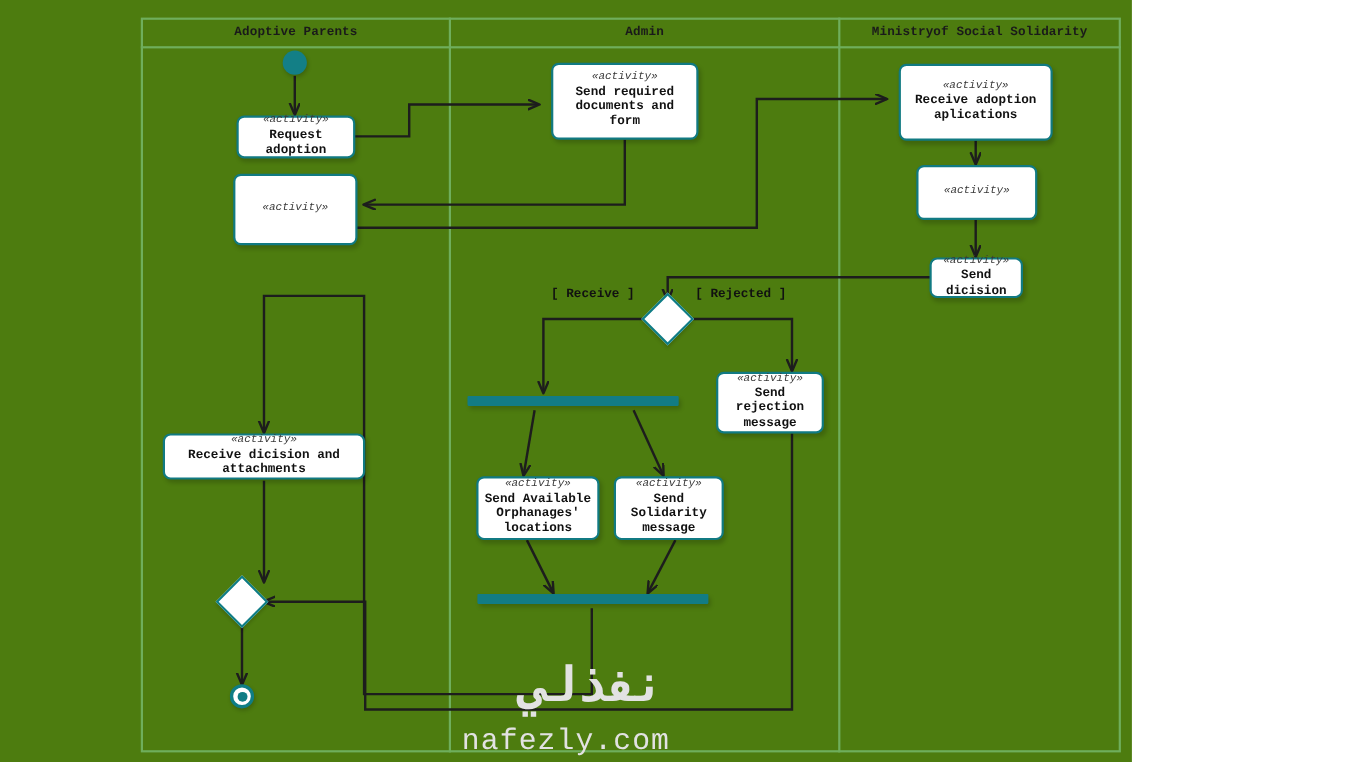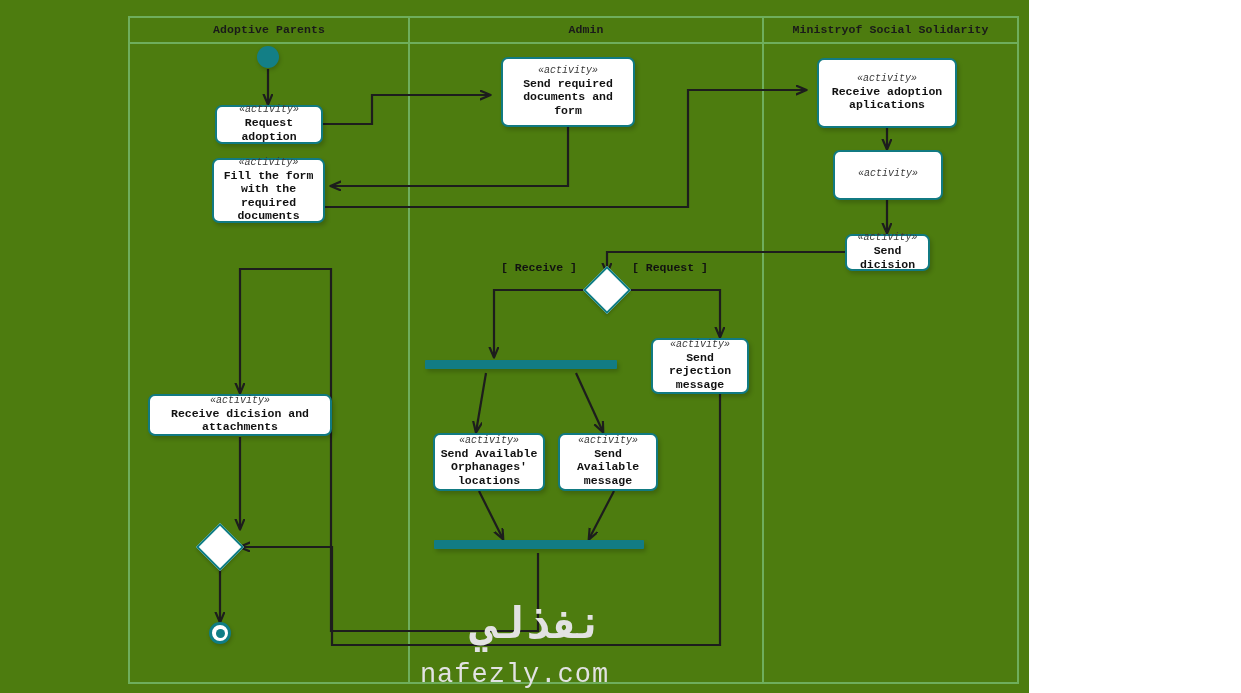--- a/index.html
+++ b/index.html
@@ -107,21 +107,20 @@
 
   <div class="start-node" style="left:257px;top:46px;"></div>
 
   <div class="act" style="left:215px;top:105px;width:108px;height:39px;">
     <div class="stereo">«activity»</div>
     <div class="lbl">Request adoption</div>
   </div>
 
   <div class="act" style="left:212px;top:158px;width:113px;height:65px;">
     <div class="stereo">«activity»</div>
-    <div class="lbl">Fill the form with the required documents</div>
   </div>
 
   <div class="act" style="left:501px;top:57px;width:134px;height:70px;">
     <div class="stereo">«activity»</div>
     <div class="lbl">Send required documents and form</div>
   </div>
 
   <div class="act" style="left:817px;top:58px;width:140px;height:70px;">
     <div class="stereo">«activity»</div>
     <div class="lbl">Receive adoption aplications</div>
@@ -131,32 +130,32 @@
     <div class="stereo">«activity»</div>
   </div>
 
   <div class="act" style="left:845px;top:234px;width:85px;height:37px;">
     <div class="stereo">«activity»</div>
     <div class="lbl">Send dicision</div>
   </div>
 
   <div class="diamond" style="left:590px;top:273px;"></div>
   <div class="guard" style="left:501px;top:261px;">[ Receive ]</div>
-  <div class="guard" style="left:632px;top:261px;">[ Request ]</div>
+  <div class="guard" style="left:632px;top:261px;">[ Rejected ]</div>
 
   <div class="bar" style="left:425px;top:360px;width:192px;"></div>
 
   <div class="act" style="left:433px;top:433px;width:112px;height:58px;">
     <div class="stereo">«activity»</div>
     <div class="lbl">Send Available Orphanages' locations</div>
   </div>
 
   <div class="act" style="left:558px;top:433px;width:100px;height:58px;">
     <div class="stereo">«activity»</div>
-    <div class="lbl">Send Available message</div>
+    <div class="lbl">Send Solidarity message</div>
   </div>
 
   <div class="act" style="left:651px;top:338px;width:98px;height:56px;">
     <div class="stereo">«activity»</div>
     <div class="lbl">Send rejection message</div>
   </div>
 
   <div class="bar" style="left:434px;top:540px;width:210px;"></div>
 
   <div class="act" style="left:148px;top:394px;width:184px;height:42px;">

